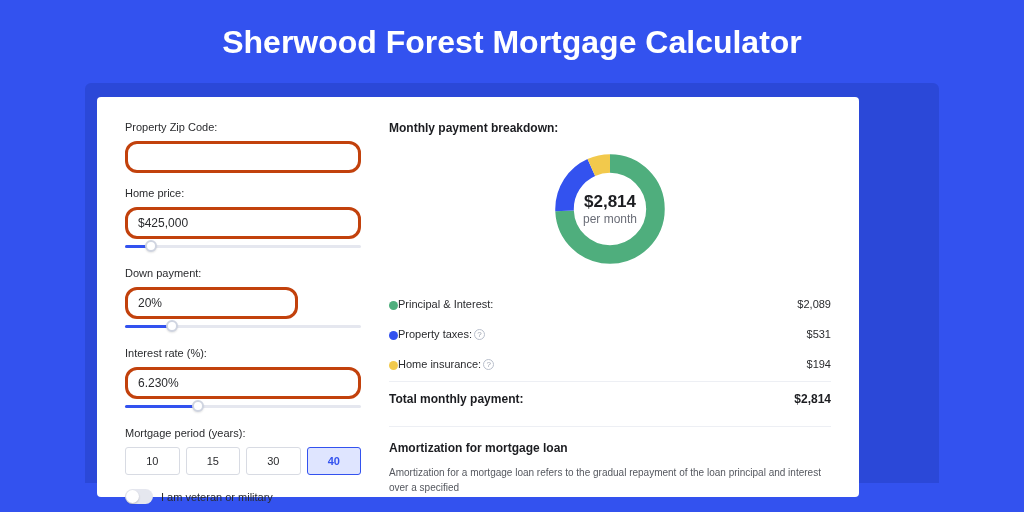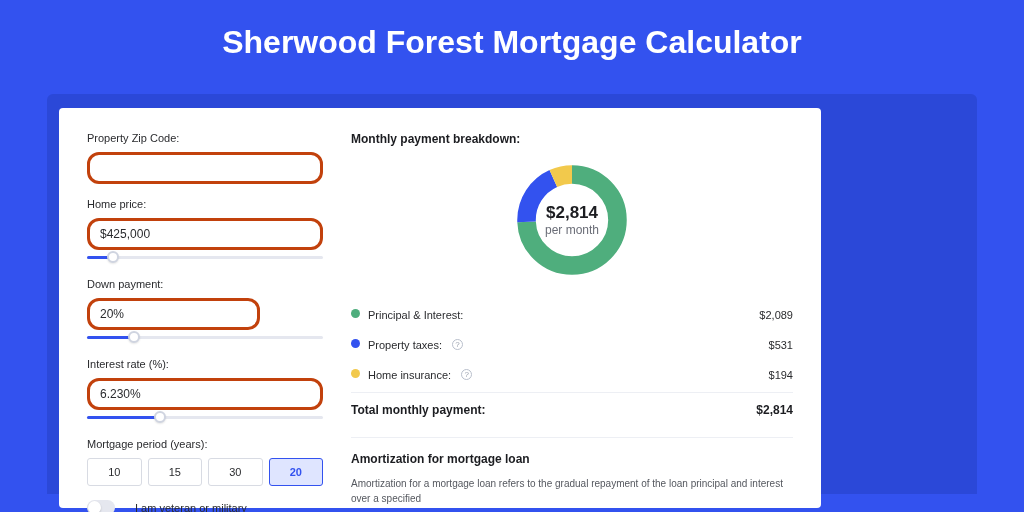--- a/index.html
+++ b/index.html
@@ -11,22 +11,22 @@
     overflow: hidden;
   }
   .page-title {
     text-align: center;
     color: #ffffff;
     font-size: 32px;
     font-weight: 700;
     padding: 24px 0 20px 0;
   }
   .card-stack {
-    width: 930px;
-    margin: 13px auto;
+    width: 854px;
+    margin: 2px auto;
     position: relative;
   }
   .card-back {
     background: #2b48d8;
     height: 400px;
     border-radius: 6px 6px 0 0;
     position: absolute;
     left: 0; right: 0; top: 0;
   }
   .card {
@@ -79,21 +79,21 @@
   .row-two .input:first-child { flex: 1.2; }
   .row-two .input:last-child { flex: .7; }
   .period-row { display: flex; gap: 6px; }
   .period-btn {
     flex: 1; height: 28px; border: 1px solid #d8dbe3;
     background: #ffffff; border-radius: 3px; font-size: 11px;
     color: #2a2b2e; display: flex; align-items: center; justify-content: center;
     cursor: pointer;
   }
   .period-btn.active { background: #dfe5ff; border-color: #3352ef; color: #3352ef; font-weight: 600; }
-  .toggle-row { display: flex; align-items: center; gap: 20px; margin-top: 10px; }
+  .toggle-row { display: flex; align-items: center; gap: 8px; margin-top: 10px; }
   .toggle {
     width: 28px; height: 15px; background: #e5e7ef; border-radius: 8px;
     position: relative; cursor: pointer;
   }
   .toggle::after {
     content: ""; position: absolute; left: 1px; top: 1px;
     width: 13px; height: 13px; background: #fff; border-radius: 50%;
     box-shadow: 0 1px 2px rgba(0,0,0,.2);
   }
   .toggle-label { font-size: 11px; color: #2a2b2e; }
@@ -104,21 +104,21 @@
   .donut-center {
     position: absolute; inset: 0; display: flex; flex-direction: column;
     align-items: center; justify-content: center;
   }
   .donut-amount { font-size: 17px; font-weight: 700; color: #1c1d21; }
   .donut-sub { font-size: 12px; color: #6a6d77; }
   .legend-row {
     display: flex; align-items: center; justify-content: space-between;
     padding: 9px 0; font-size: 11px; color: #2a2b2e;
   }
-  .legend-left { display: flex; align-items: flex-start; gap: 8px; }
+  .legend-left { display: flex; align-items: flex-end; }
   .dot { width: 9px; height: 9px; border-radius: 50%; flex-shrink: 0; }
   .info-ic {
     width: 11px; height: 11px; border: 1px solid #b9bfcc; border-radius: 50%;
     display: inline-flex; align-items: center; justify-content: center;
     font-size: 8px; color: #9aa0ad; margin-left: 2px;
   }
   .legend-val { font-size: 11px; color: #2a2b2e; }
   .total-row {
     display: flex; align-items: center; justify-content: space-between;
     padding: 10px 0 14px 0; border-top: 1px solid #edeff4; margin-top: 2px;
@@ -177,21 +177,21 @@
           <div class="slider-thumb" id="st3" style="left: 31%;"></div>
         </div>
       </div>
 
       <div class="field">
         <div class="field-label">Mortgage period (years):</div>
         <div class="period-row" id="period-row">
             <div class="period-btn">10</div>
             <div class="period-btn">15</div>
             <div class="period-btn">30</div>
-            <div class="period-btn active">20</div>
+            <div class="period-btn active">40</div>
           </div>
       </div>
 
       <div class="toggle-row">
         <div class="toggle"></div>
         <div class="toggle-label">I am veteran or military</div>
       </div>
 
     </div>
 

